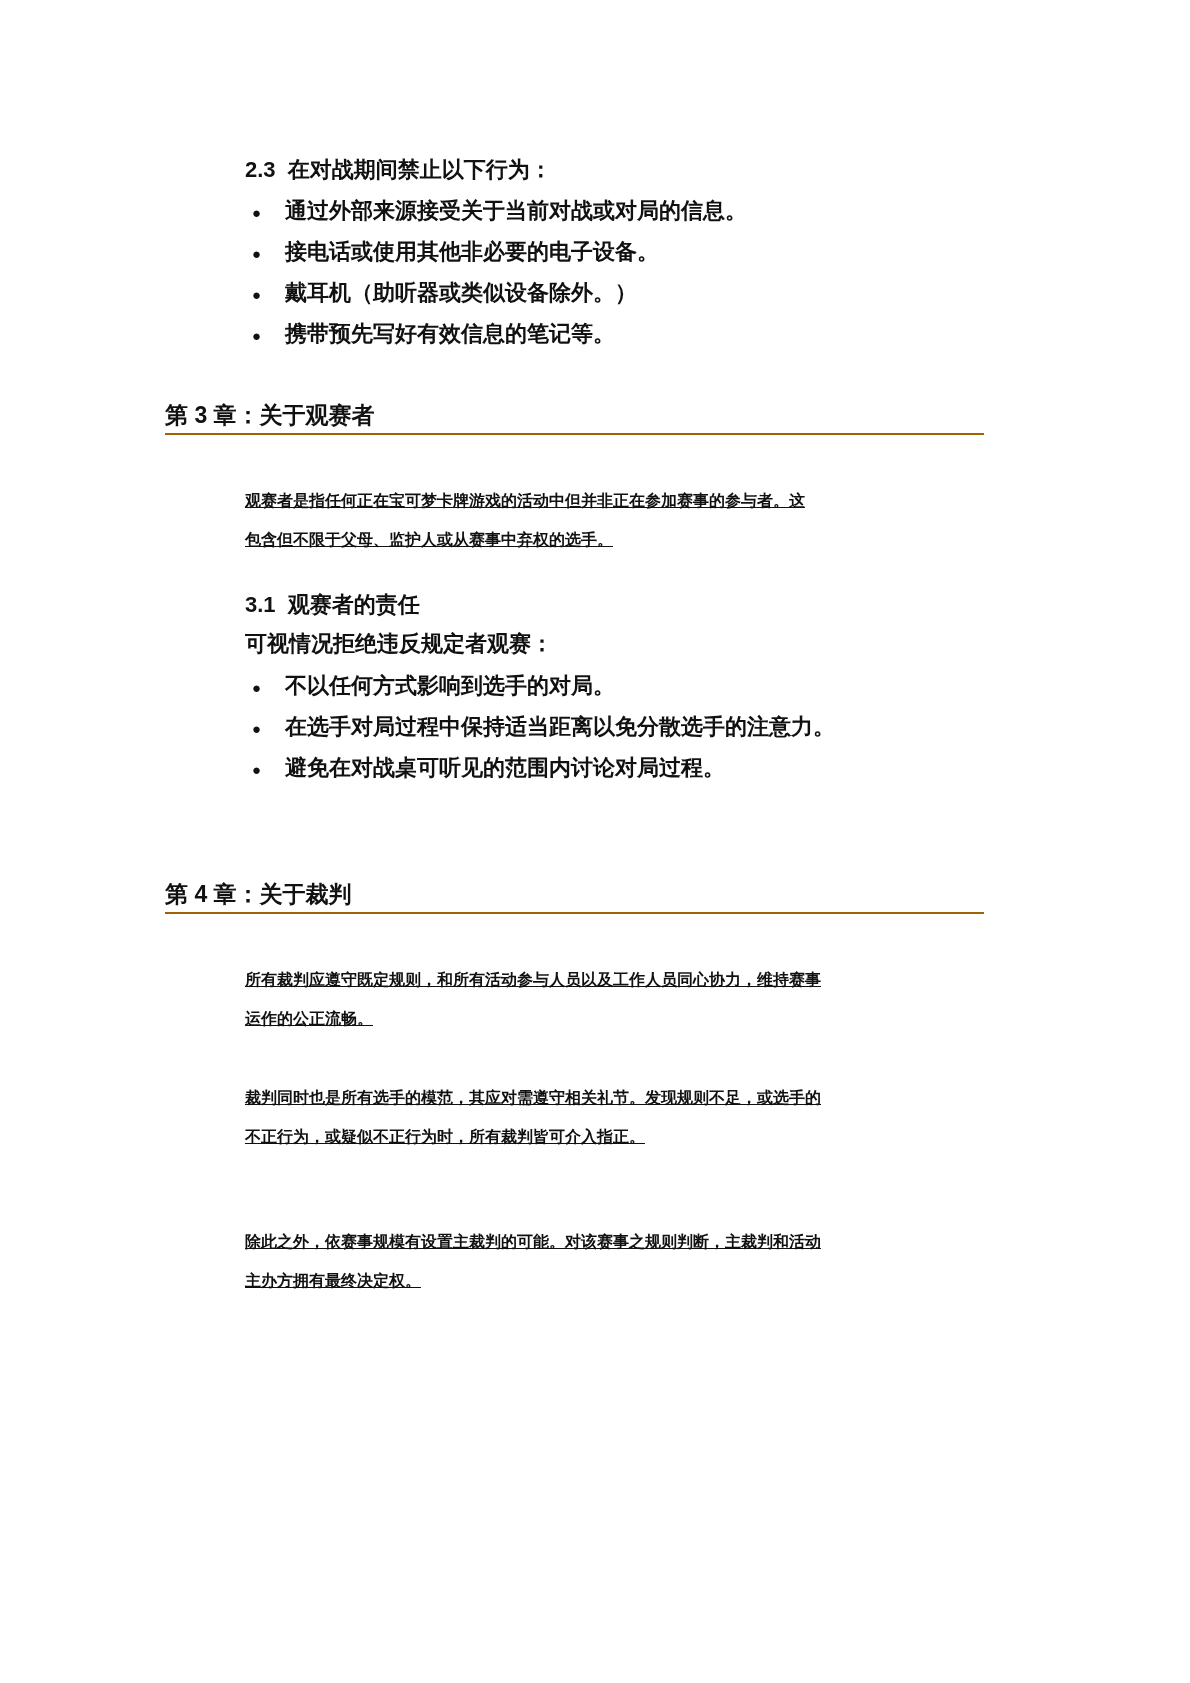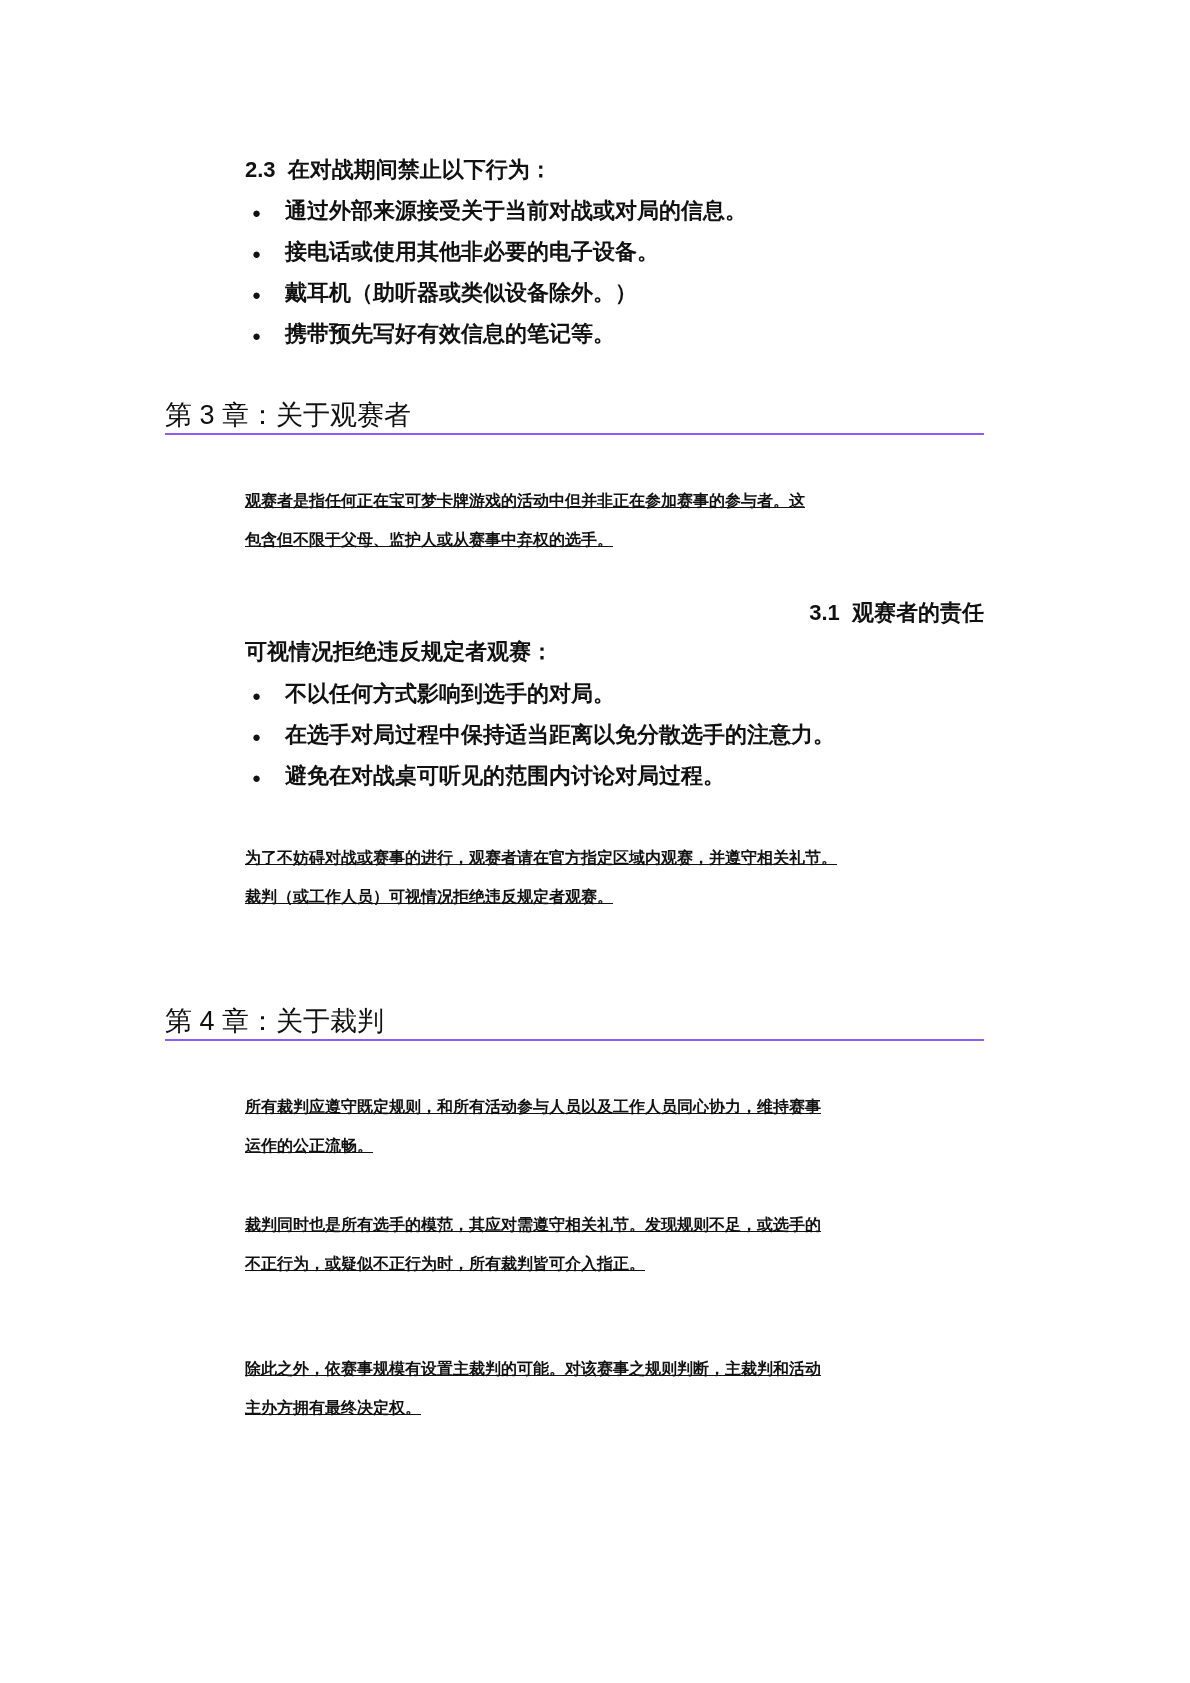--- a/index.html
+++ b/index.html
@@ -37,51 +37,50 @@
   }
   .bullet-dot {
     flex: 0 0 40px;
     box-sizing: border-box;
     padding-left: 7px;
     font-size: 15px;
   }
   .bullet-text { white-space: pre; }
 
   .chapter-heading {
-    font-size: 27px;
-    font-weight: 400;
+    font-size: 23px;
+    font-weight: 700;
     line-height: 30px;
     width: 850px;
     padding-bottom: 3px;
-    border-bottom: 2px solid #8b5cf6;
+    border-bottom: 2px solid #a16207;
     white-space: pre;
   }
   .chapter-heading.ch3 { margin-top: 45px; }
   .chapter-heading.ch4 { margin-top: 90px; }
 
   .para {
     font-size: 16px;
     line-height: 39px;
     white-space: pre-line;
     width: 800px;
     text-decoration: underline;
   }
   .para.intro   { margin-top: 46px; }
   .para.conduct { margin-top: 41px; }
   .para.disorder{ margin-top: 0; }
   .para.judge1  { margin-top: 46px; }
   .para.judge2  { margin-top: 40px; }
   .para.judge3  { margin-top: 66px; }
 
   .sub-title {
-    margin-top: 34px;
+    margin-top: 26px;
     font-size: 22px;
     line-height: 39px;
     white-space: pre;
-    text-align: right;
   }
   .lead-line {
     font-size: 22px;
     line-height: 39px;
     white-space: pre;
   }
   .red-text { color: #e30613; }
 </style>
 </head>
 <body>
@@ -126,22 +125,20 @@
     <div class="bullet-row">
       <span class="bullet-dot">●</span>
       <span class="bullet-text">在选手对局过程中保持适当距离以免分散选手的注意力。</span>
     </div>
     <div class="bullet-row">
       <span class="bullet-dot">●</span>
       <span class="bullet-text">避免在对战桌可听见的范围内讨论对局过程。</span>
     </div>
   </div>
 
-  <div class="para conduct body-indent">为了不妨碍对战或赛事的进行，观赛者请在官方指定区域内观赛，并遵守相关礼节。
-裁判（或工作人员）可视情况拒绝违反规定者观赛。</div>
 
 
   <div class="chapter-heading ch4 head-indent">第 4 章：关于裁判</div>
 
   <div class="para judge1 body-indent">所有裁判应遵守既定规则，和所有活动参与人员以及工作人员同心协力，维持赛事
 运作的公正流畅。</div>
 
   <div class="para judge2 body-indent">裁判同时也是所有选手的模范，其应对需遵守相关礼节。发现规则不足，或选手的
 不正行为，或疑似不正行为时，所有裁判皆可介入指正。</div>
 

